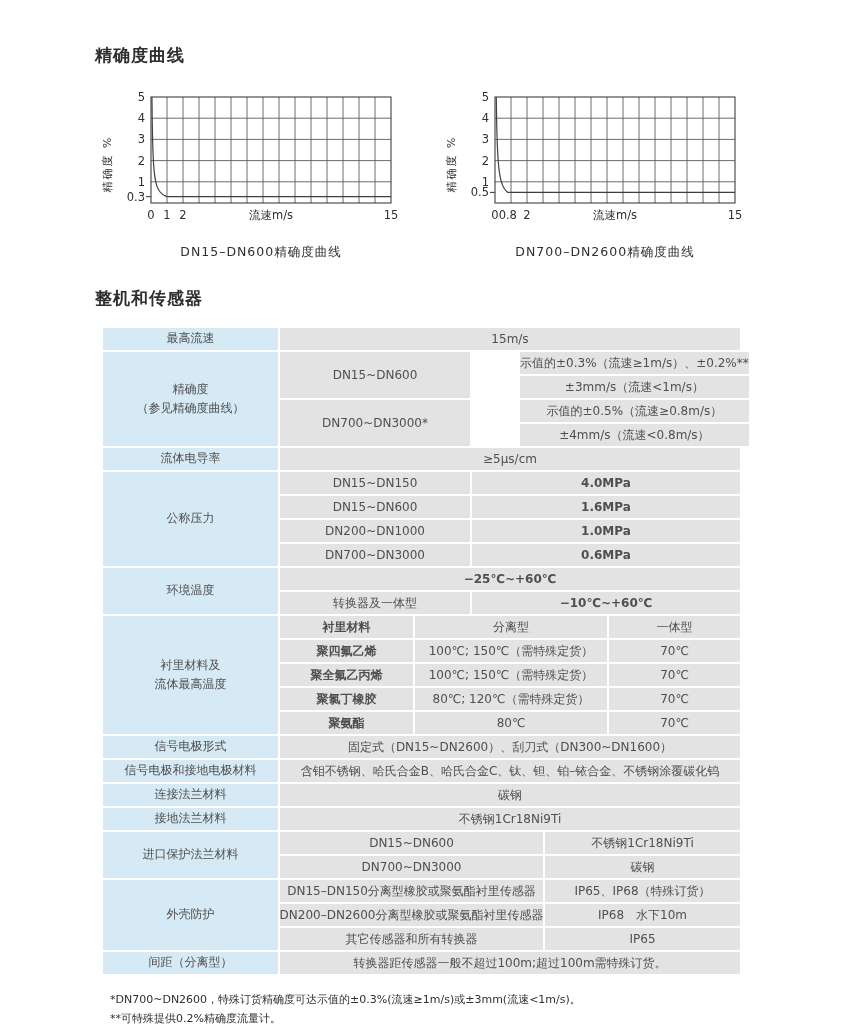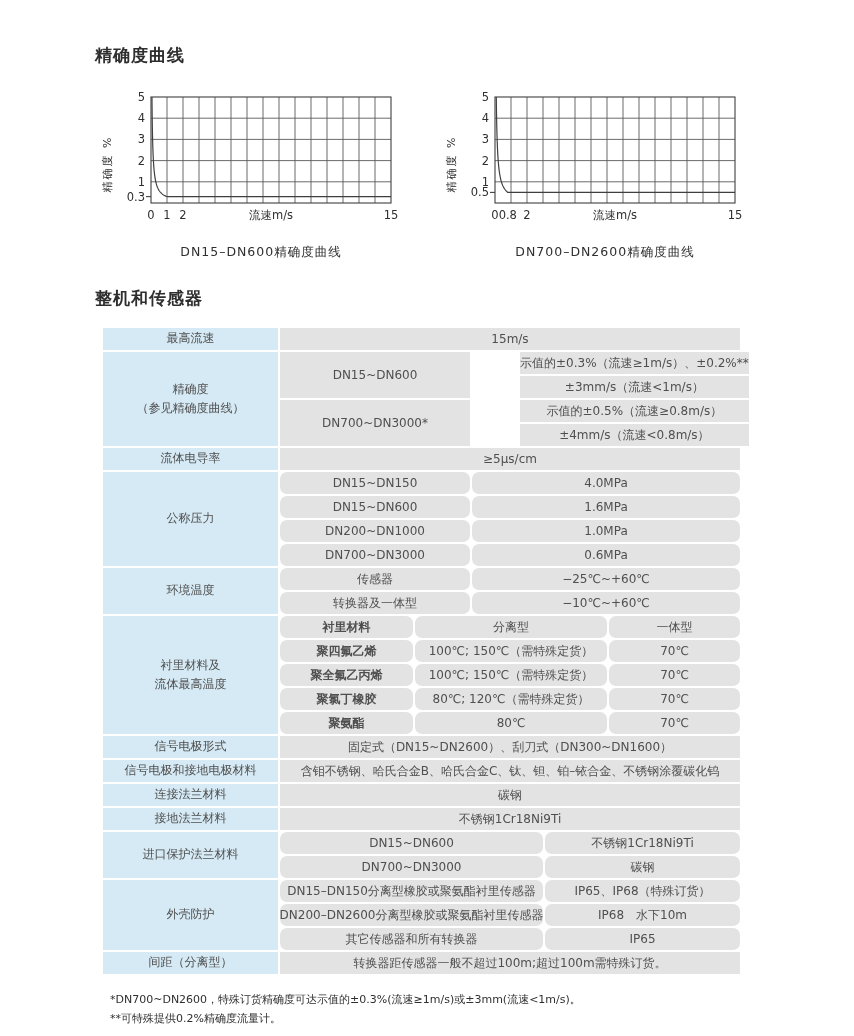--- a/index.html
+++ b/index.html
@@ -74,26 +74,26 @@
   }
   .rgt { flex:1; display:flex; flex-direction:column; gap:2px; }
   .cell {
     background:#e3e3e3;
     display:flex; align-items:center; justify-content:center;
     text-align:right;
     height:22px; flex-shrink:0;
     white-space:nowrap;
   }
   .row { display:flex; gap:2px; height:22px; }
-  .row .cell { height:22px;border-radius:7px; }
+  .row .cell { height:22px; }
   .full { width:100%; }
   .grp  { display:flex; gap:2px; }
   .grp .mid { width:190px; height:46px; }
   .grp .vals { flex:1; display:flex; flex-direction:column; gap:2px;padding-left:48px; }
-  .midA { width:190px; } .valA { flex:1; }
+  .midA { width:190px; } .valA { flex:1;font-weight:bold; }
   .c1 { width:133px;font-weight:bold; } .c2 { width:192px; } .c3 { flex:1; }
   .midB { width:263px; } .valB { flex:1; }
   
   .footnotes {
     margin: 16px 0 0 110px;
     font-size: 11px;
     color:#2f2f2f;
     line-height: 1.75;
   }
 </style>
@@ -252,21 +252,20 @@
             <div class="cell midA">DN700~DN3000</div>
             <div class="cell valA">0.6MPa</div>
           </div>
       </div>
     </div>
 
     <div class="sect">
       <div class="lbl">环境温度</div>
       <div class="rgt">
         <div class="row">
-            <div class="cell midA">传感器</div>
             <div class="cell valA">−25℃~+60℃</div>
           </div>
         <div class="row">
             <div class="cell midA">转换器及一体型</div>
             <div class="cell valA">−10℃~+60℃</div>
           </div>
       </div>
     </div>
 
     <div class="sect">

